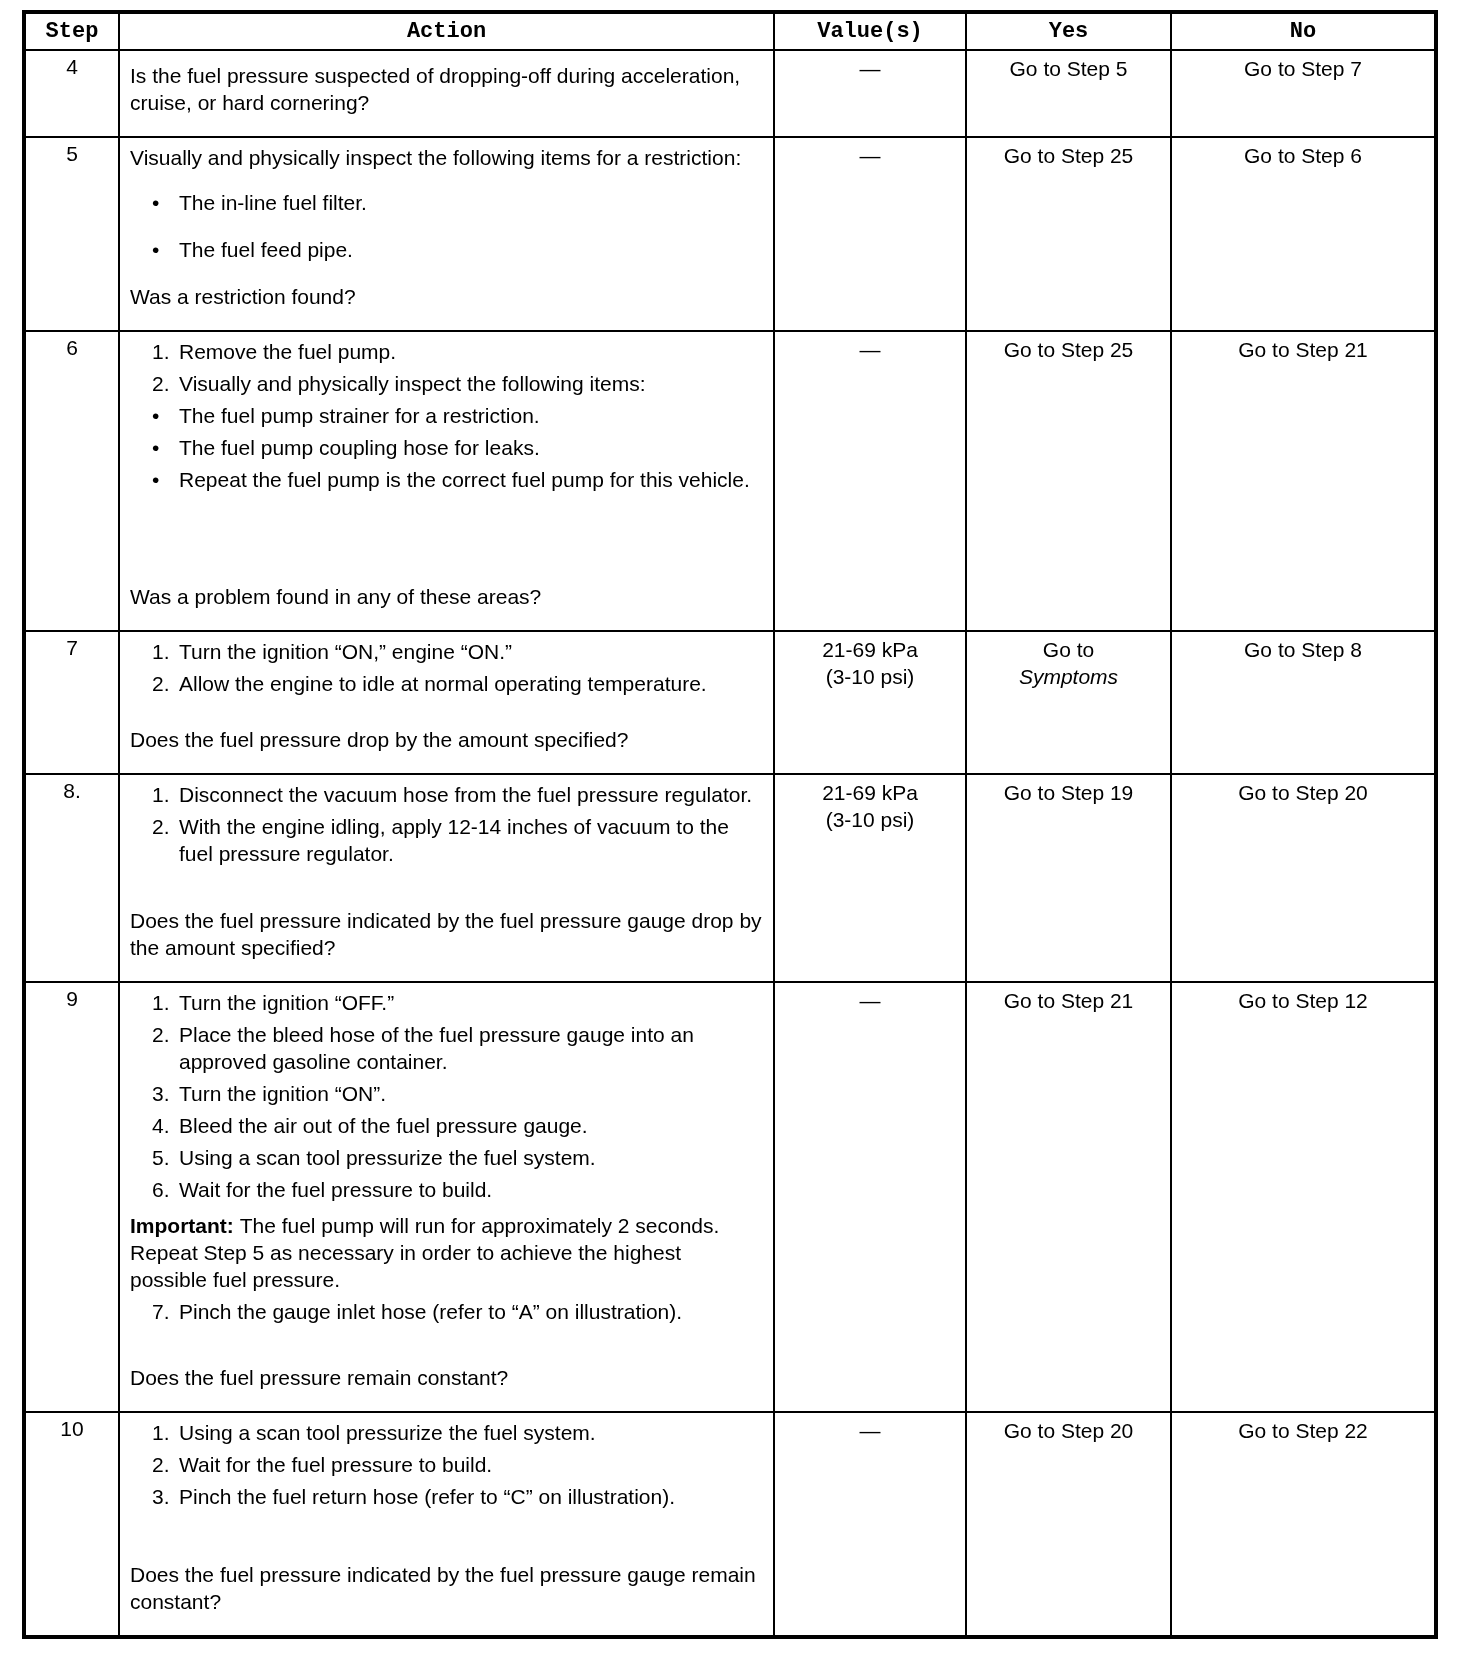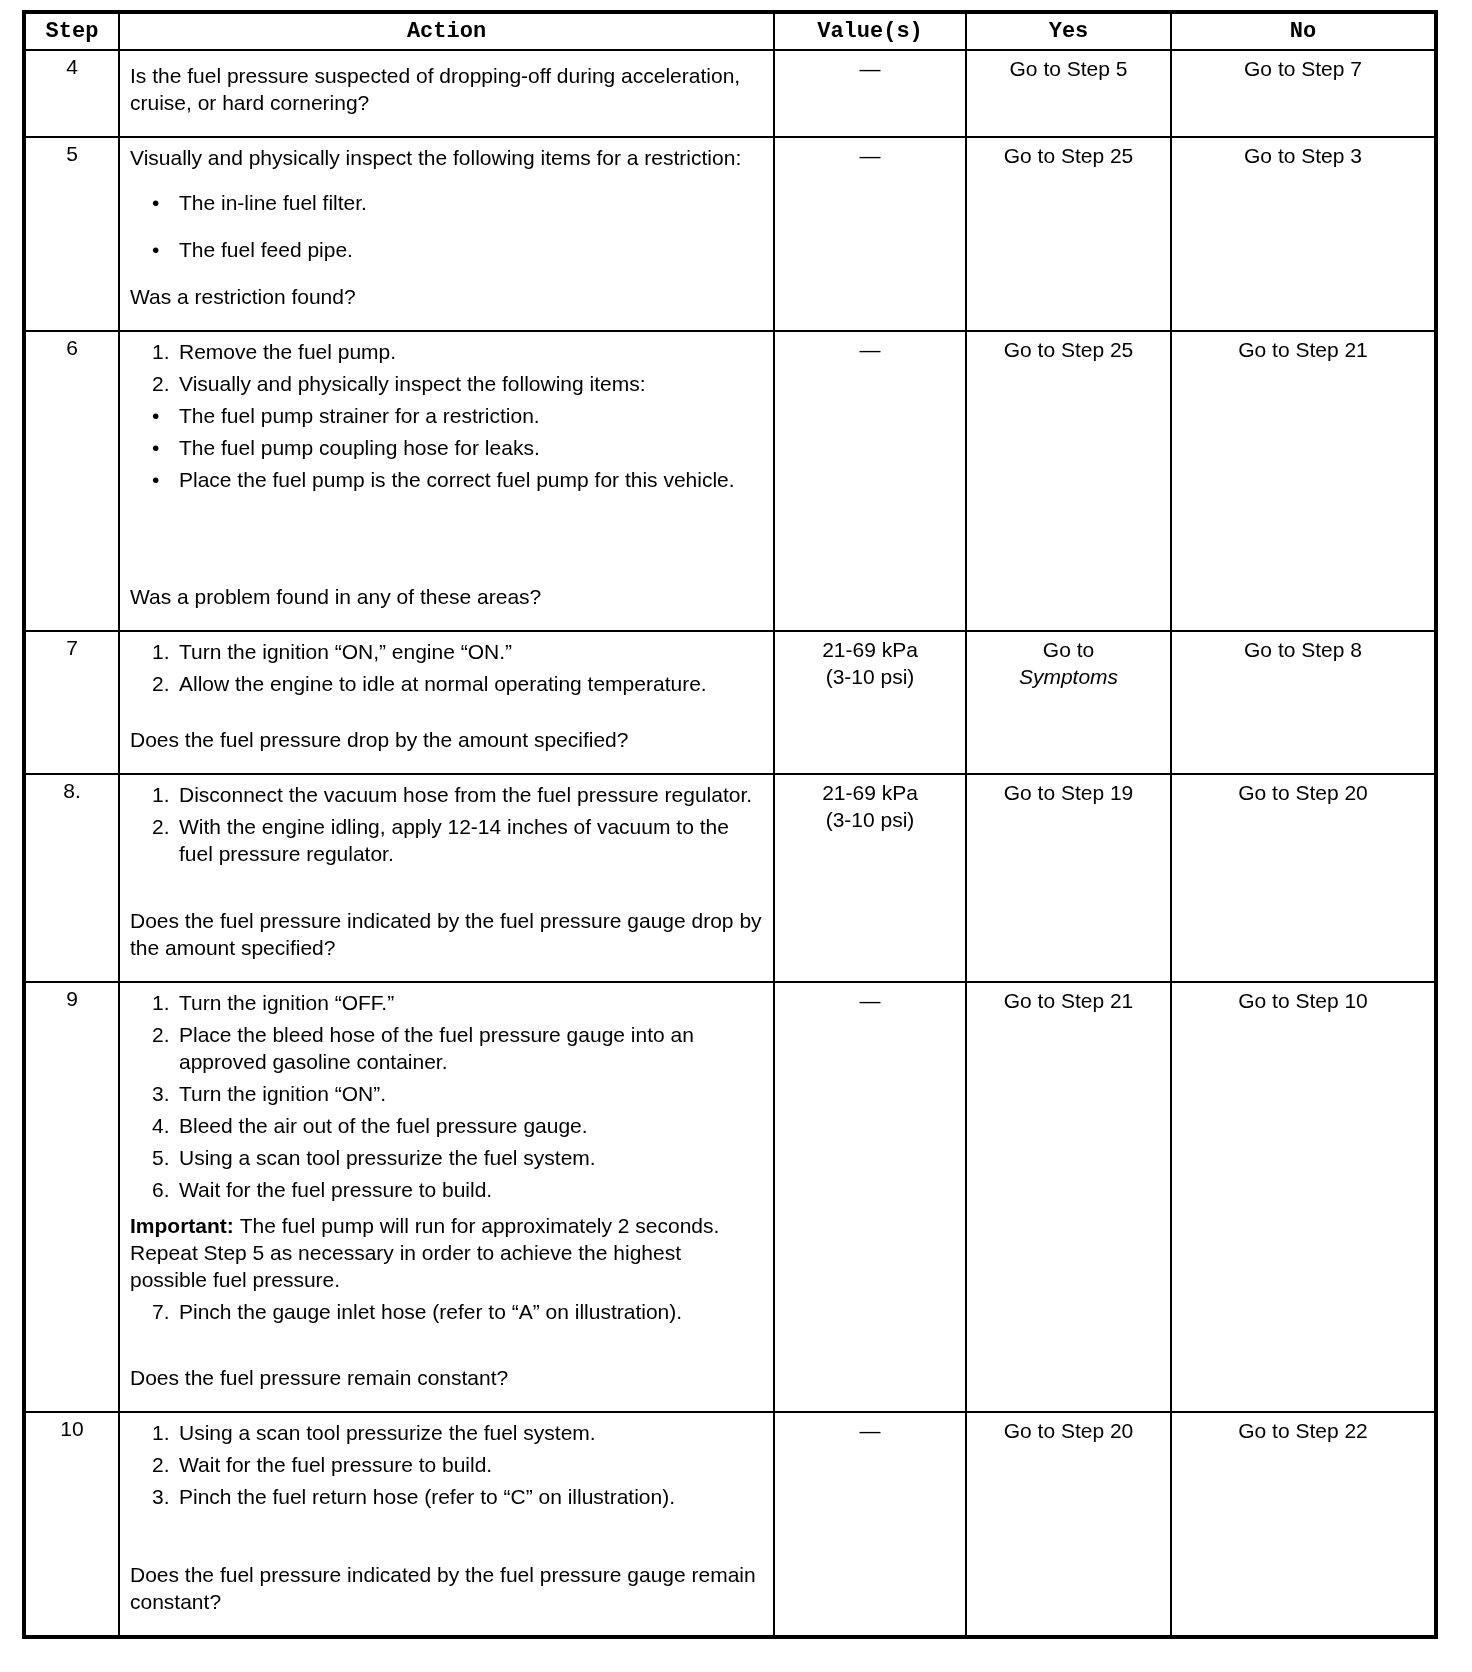--- a/index.html
+++ b/index.html
@@ -158,21 +158,21 @@
               <div class="a-q">Was a restriction found?</div>
             </div>
           </td>
           <td class="c-val">
             <div class="v-line">—</div>
           </td>
           <td class="c-yes">
             <div>Go to Step 25</div>
           </td>
           <td class="c-no">
-            <div>Go to Step 3</div>
+            <div>Go to Step 6</div>
           </td>
         </tr>
         <tr>
           <td class="c-step">6</td>
           <td class="c-action">
             <div class="awrap">
               <div class="a-item">
                 <span class="mk">1.</span>
                 <span class="tx">Remove the fuel pump.</span>
               </div>
@@ -183,21 +183,21 @@
               <div class="a-item">
                 <span class="mk">•</span>
                 <span class="tx">The fuel pump strainer for a restriction.</span>
               </div>
               <div class="a-item">
                 <span class="mk">•</span>
                 <span class="tx">The fuel pump coupling hose for leaks.</span>
               </div>
               <div class="a-item">
                 <span class="mk">•</span>
-                <span class="tx">Place the fuel pump is the correct fuel pump for this vehicle.</span>
+                <span class="tx">Repeat the fuel pump is the correct fuel pump for this vehicle.</span>
               </div>
               <div class="a-gap"></div>
               <div class="a-q">Was a problem found in any of these areas?</div>
             </div>
           </td>
           <td class="c-val">
             <div class="v-line">—</div>
           </td>
           <td class="c-yes">
             <div>Go to Step 25</div>
@@ -295,21 +295,21 @@
               <div class="a-q">Does the fuel pressure remain constant?</div>
             </div>
           </td>
           <td class="c-val">
             <div class="v-line">—</div>
           </td>
           <td class="c-yes">
             <div>Go to Step 21</div>
           </td>
           <td class="c-no">
-            <div>Go to Step 10</div>
+            <div>Go to Step 12</div>
           </td>
         </tr>
         <tr>
           <td class="c-step">10</td>
           <td class="c-action">
             <div class="awrap">
               <div class="a-item">
                 <span class="mk">1.</span>
                 <span class="tx">Using a scan tool pressurize the fuel system.</span>
               </div>

